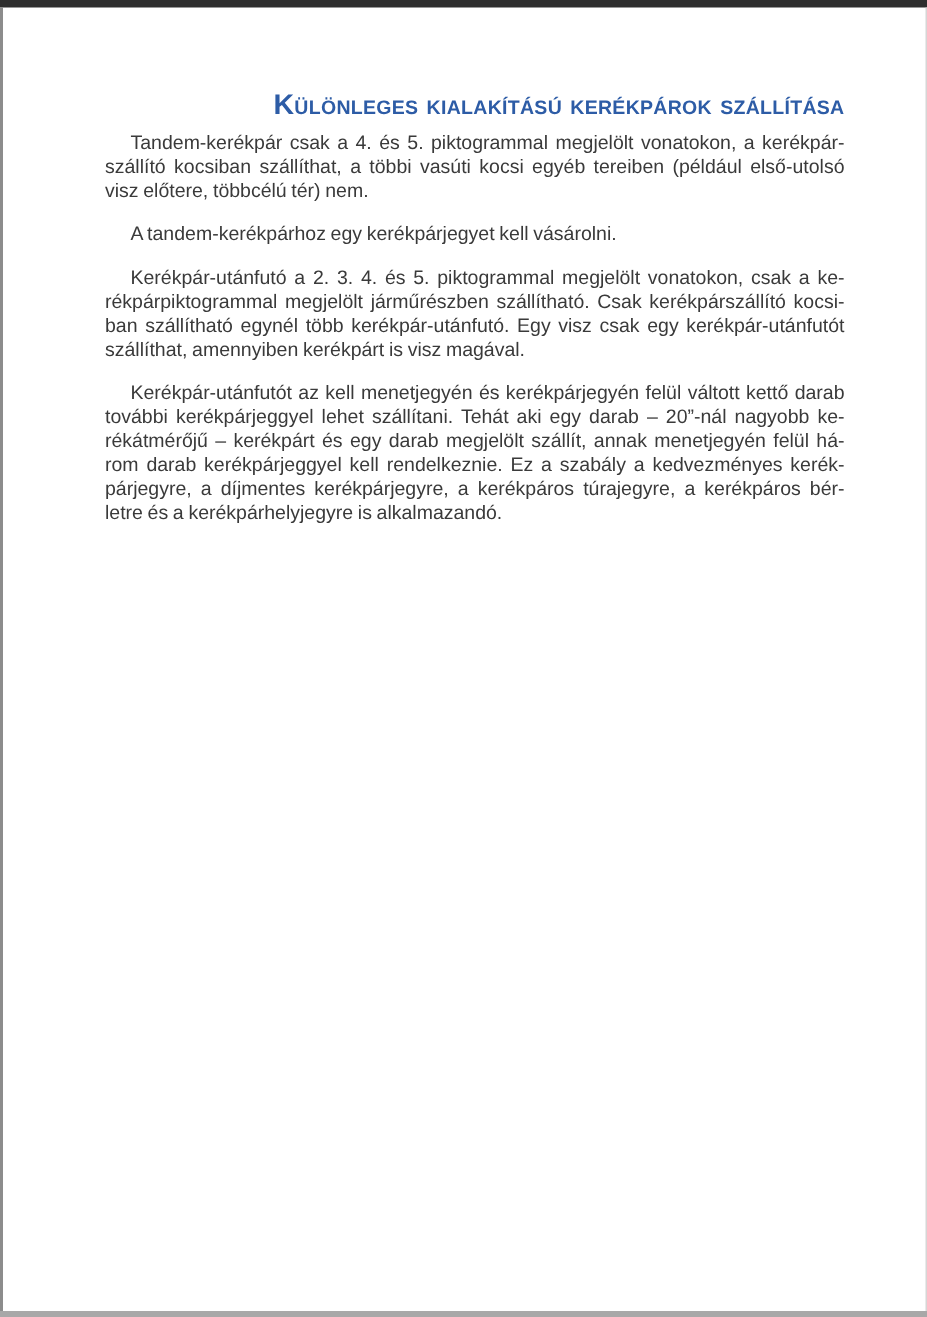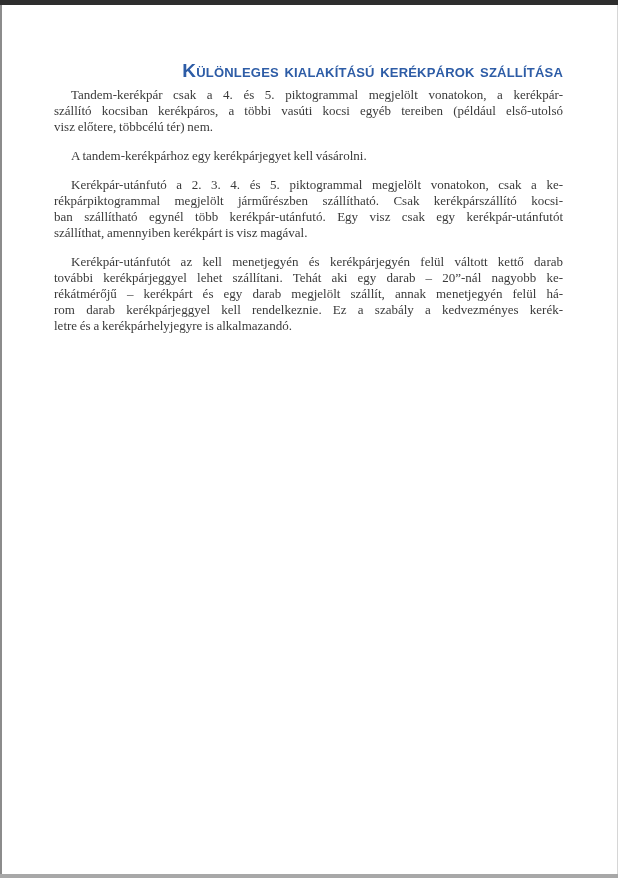--- a/index.html
+++ b/index.html
@@ -51,60 +51,62 @@
     line-height: 24px;
     font-variant: small-caps;
     letter-spacing: 0.2px;
     color: var(--heading);
     text-align: right;
   }
   .para {
     margin: 0 0 13px 0;
   }
   .line {
-    font-family: Liberation Serif, serif;
+    font-family: Liberation Sans, sans-serif;
     font-size: 13px;
     line-height: 16px;
     color: var(--body-text);
     text-align: justify;
     text-align-last: justify;
     white-space: nowrap;
     word-spacing: -0.5px;
+    margin-left: 16px;
   }
   .line.first { text-indent: 17px; }
   .line.last { text-align-last: left; }
 </style>
 </head>
 <body>
 
 <div>
   <div class="top-edge"></div>
   <div class="left-edge"></div>
   <div class="right-edge"></div>
   <div class="bottom-edge"></div>
 
   <div class="content">
     <h1 class="title">Különleges kialakítású kerékpárok szállítása</h1>
     <div id="paragraphs">
         <div class="para">
           <div class="line first">Tandem-kerékpár csak a 4. és 5. piktogrammal megjelölt vonatokon, a kerékpár-</div>
-          <div class="line">szállító kocsiban kerékpáros, a többi vasúti kocsi egyéb tereiben (például első-utolsó</div>
+          <div class="line">szállító kocsiban szállíthat, a többi vasúti kocsi egyéb tereiben (például első-utolsó</div>
           <div class="line last">visz előtere, többcélú tér) nem.</div>
         </div>
         <div class="para">
           <div class="line first last">A tandem-kerékpárhoz egy kerékpárjegyet kell vásárolni.</div>
         </div>
         <div class="para">
           <div class="line first">Kerékpár-utánfutó a 2. 3. 4. és 5. piktogrammal megjelölt vonatokon, csak a ke-</div>
           <div class="line">rékpárpiktogrammal megjelölt járműrészben szállítható. Csak kerékpárszállító kocsi-</div>
           <div class="line">ban szállítható egynél több kerékpár-utánfutó. Egy visz csak egy kerékpár-utánfutót</div>
           <div class="line last">szállíthat, amennyiben kerékpárt is visz magával.</div>
         </div>
         <div class="para">
           <div class="line first">Kerékpár-utánfutót az kell menetjegyén és kerékpárjegyén felül váltott kettő darab</div>
           <div class="line">további kerékpárjeggyel lehet szállítani. Tehát aki egy darab – 20”-nál nagyobb ke-</div>
           <div class="line">rékátmérőjű – kerékpárt és egy darab megjelölt szállít, annak menetjegyén felül há-</div>
           <div class="line">rom darab kerékpárjeggyel kell rendelkeznie. Ez a szabály a kedvezményes kerék-</div>
+          <div class="line">párjegyre, a díjmentes kerékpárjegyre, a kerékpáros túrajegyre, a kerékpáros bér-</div>
           <div class="line last">letre és a kerékpárhelyjegyre is alkalmazandó.</div>
         </div>
       </div>
   </div>
 </div>
 
 </body></html>

